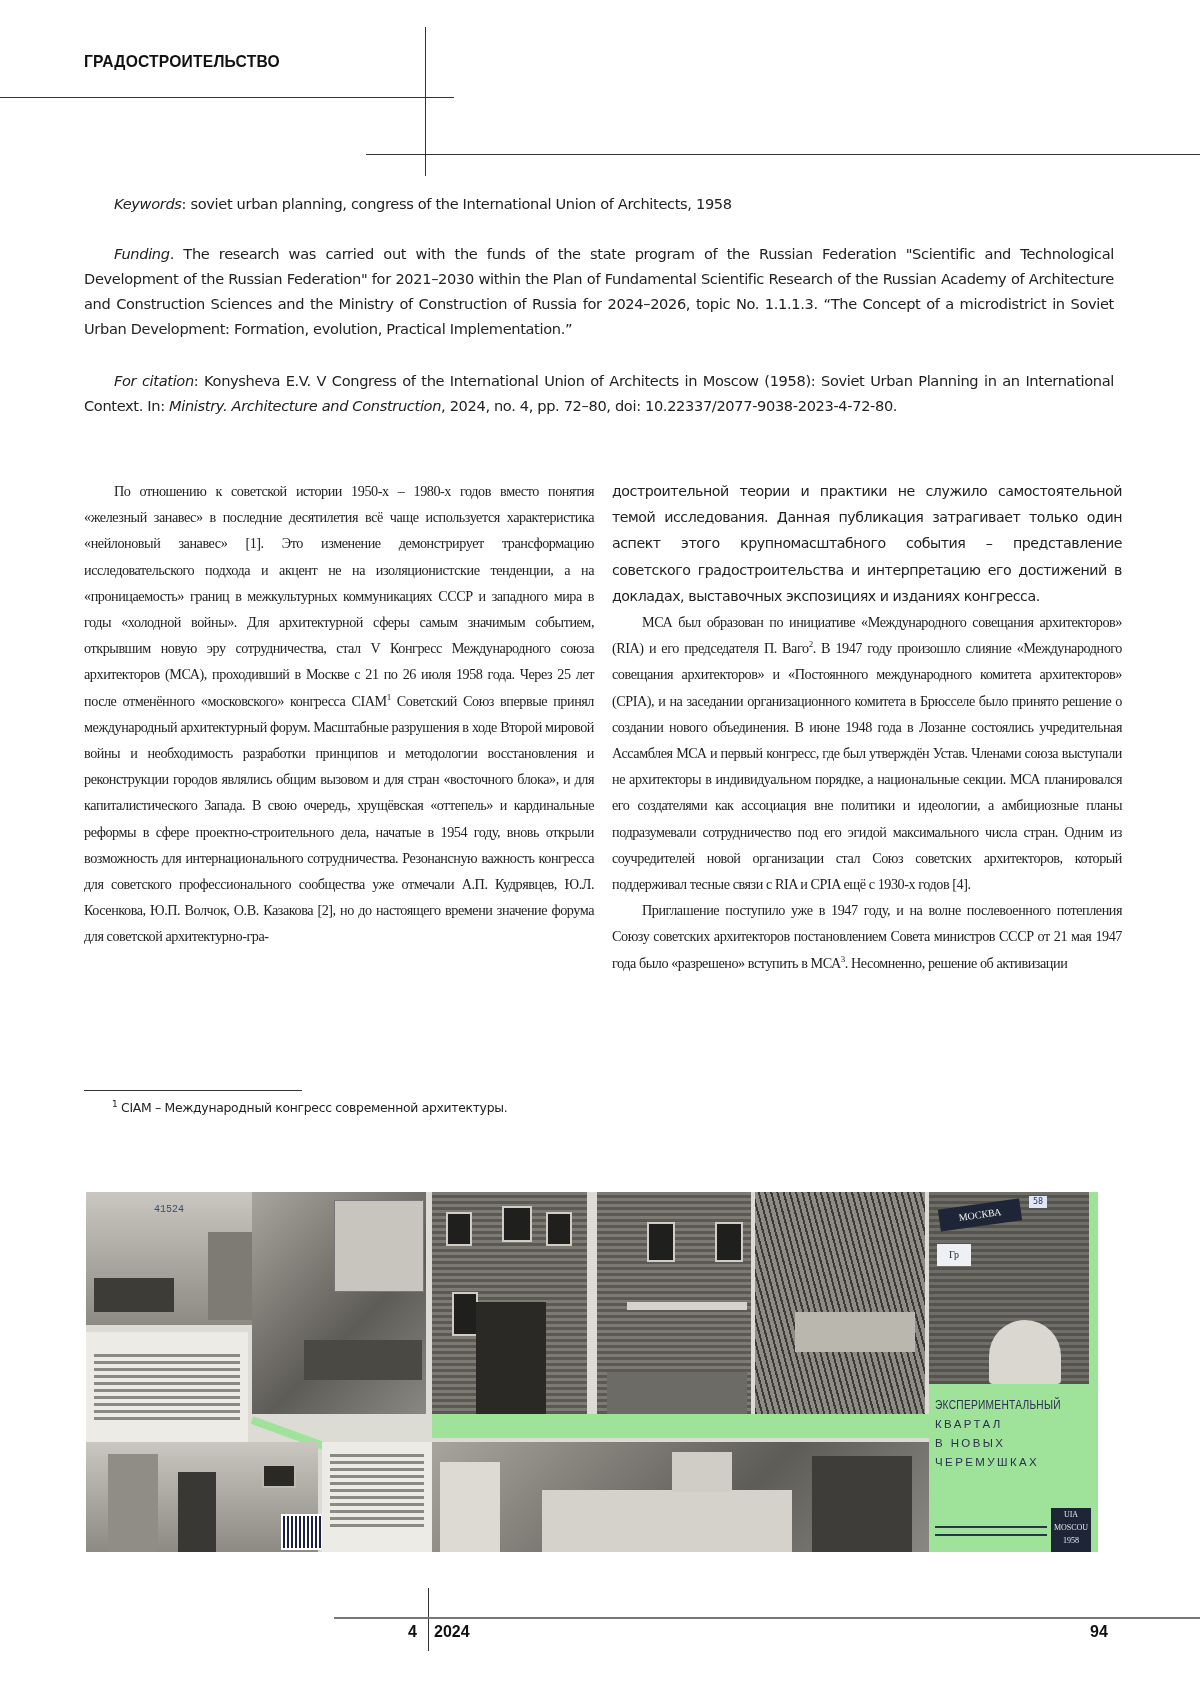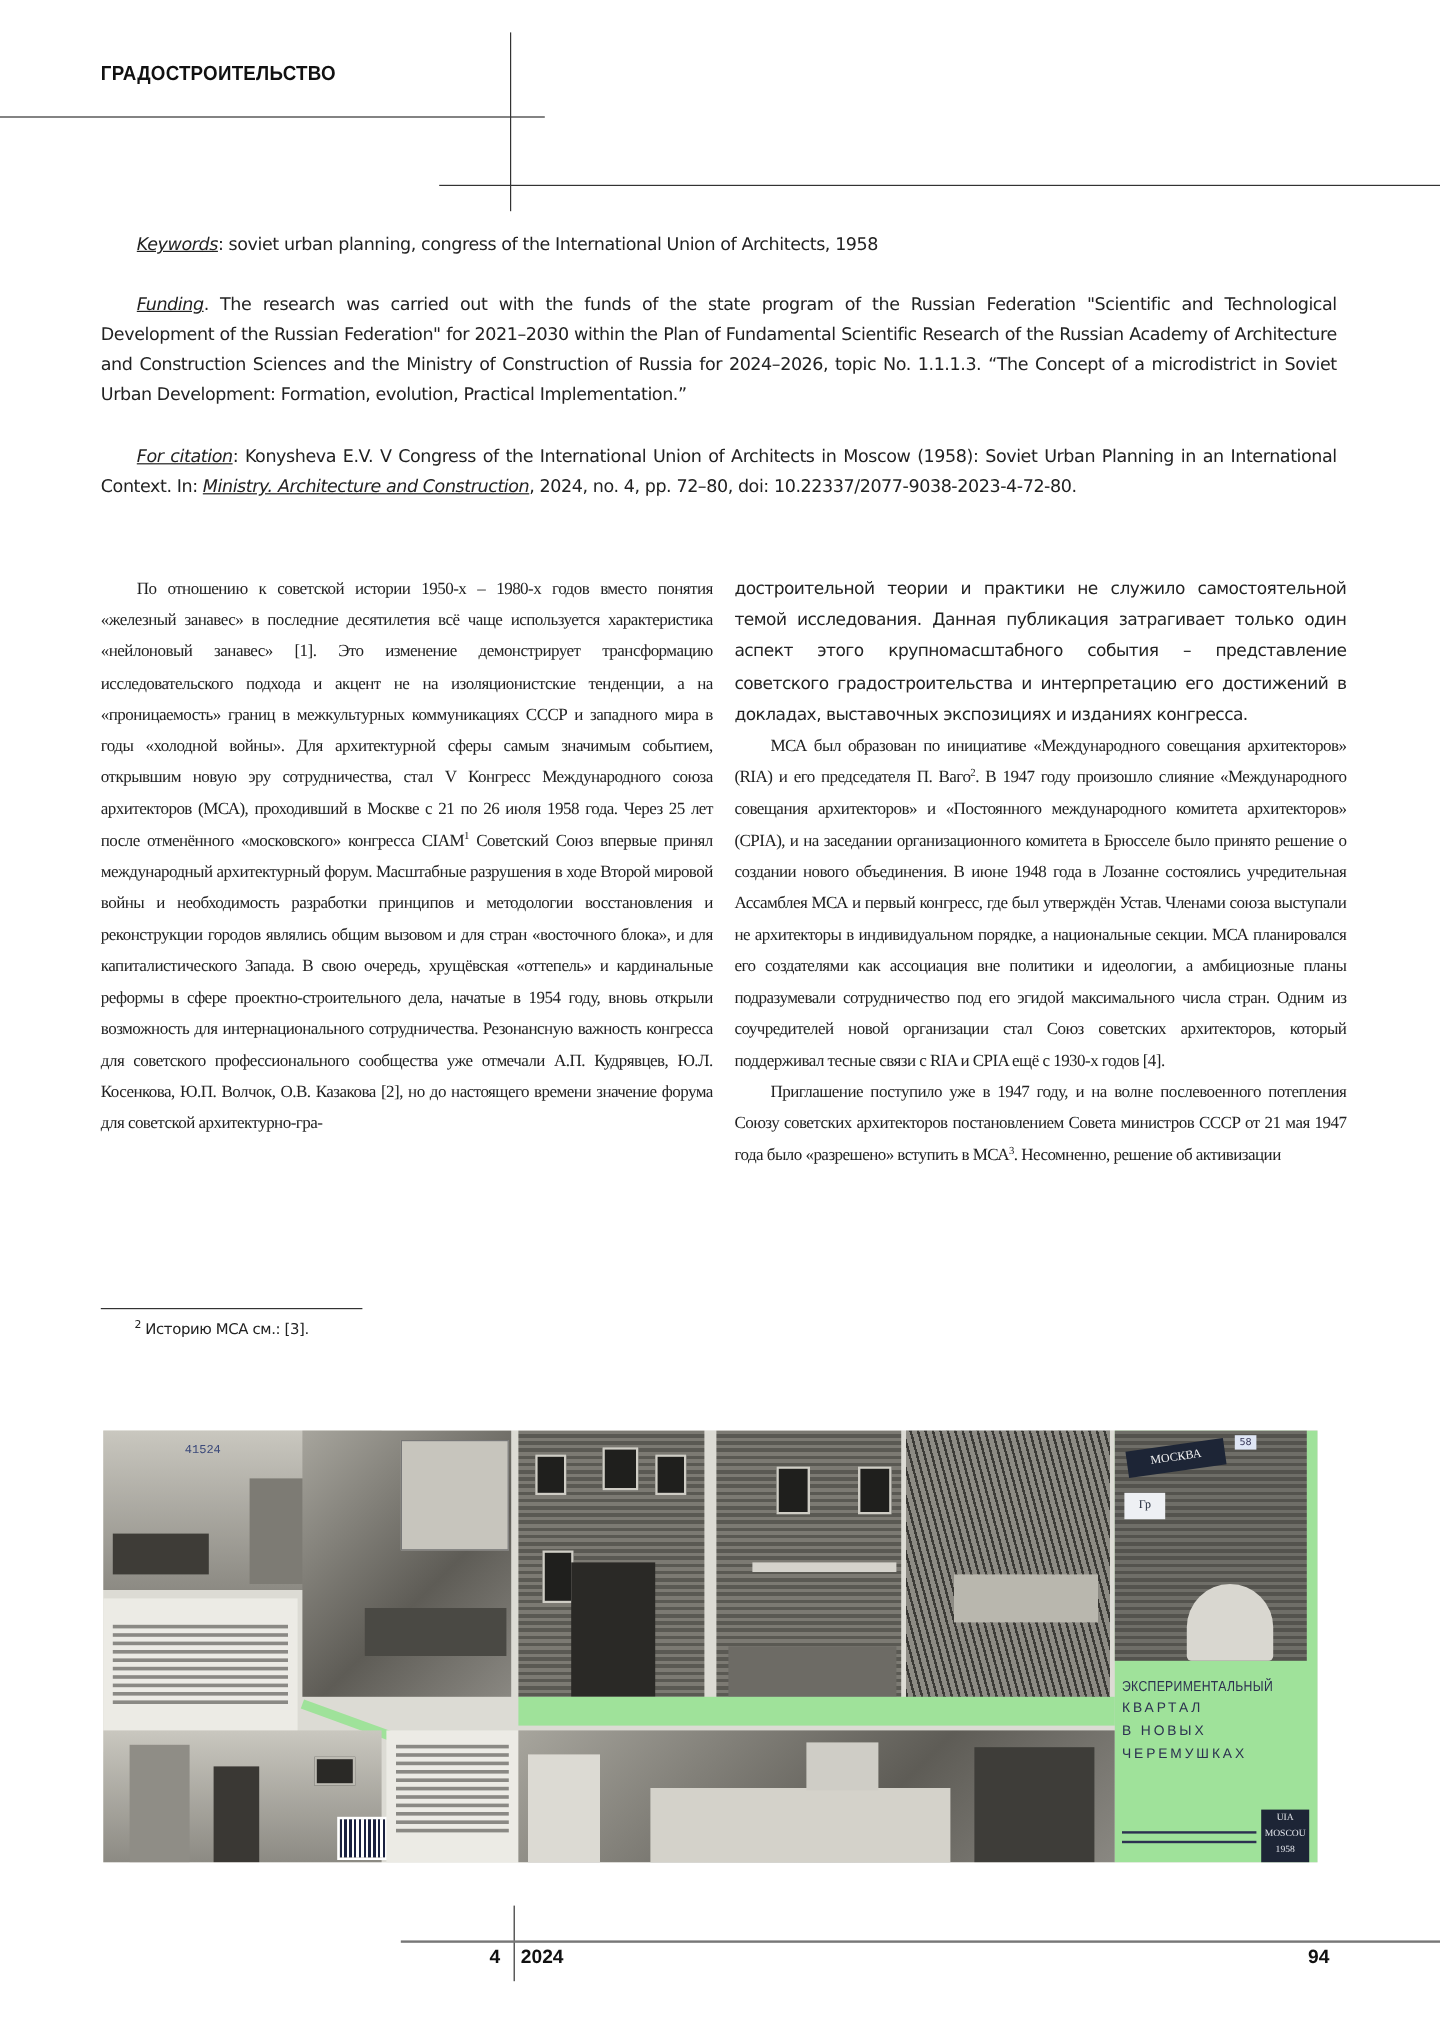--- a/index.html
+++ b/index.html
@@ -14,21 +14,21 @@
       font-family: "Liberation Sans", sans-serif; font-weight: bold;
       font-size: 17px; letter-spacing: 0.2px; color: #111;
       transform: scaleX(0.92); transform-origin: left;
     }
     .meta {
       position: absolute; left: 84px; width: 1030px;
       font-family: "DejaVu Sans", sans-serif; font-size: 14.6px; line-height: 25px;
       color: #222; text-align: justify; letter-spacing: -0.35px;
     }
     .meta .first { text-indent: 30px; }
-    .meta i { font-style: italic; text-decoration: underline; }
+    .meta i { font-style: italic; }
     .col {
       position: absolute; top: 478px; width: 510px;
       font-family: "DejaVu Sans", sans-serif; font-size: 14.2px; line-height: 26.2px;
       color: #222; text-align: justify; letter-spacing: -0.45px;
     }
     .col p { margin: 0; }
     .col .indent { text-indent: 30px; font-family: Liberation Serif, serif; }
     .col .heading { font-weight: bold; text-indent: 30px; margin-top: 22px; letter-spacing: -0.6px; }
     sup { font-size: 9px; line-height: 0; }
     .fn-rule { position: absolute; left: 84px; top: 1090px; width: 218px; height: 1px; background: #333; }
@@ -115,21 +115,21 @@
 </div>
 
 <div class="col" style="left:612px;">
   <p>достроительной теории и практики не служило самостоятельной темой исследования. Данная публикация затрагивает только один аспект этого крупномасштабного события – представление советского градостроительства и интерпретацию его достижений в докладах, выставочных экспозициях и изданиях конгресса.</p>
   <p class="indent"><span>МСА был образован по инициативе «Международного совещания архитекторов» (RIA) и его председателя П. Ваго</span><sup>2</sup><span>. В 1947 году произошло слияние «Международного совещания архитекторов» и «Постоянного международного комитета архитекторов» (CPIA), и на заседании организационного комитета в Брюсселе было принято решение о создании нового объединения. В июне 1948 года в Лозанне состоялись учредительная Ассамблея МСА и первый конгресс, где был утверждён Устав. Членами союза выступали не архитекторы в индивидуальном порядке, а национальные секции. МСА планировался его создателями как ассоциация вне политики и идеологии, а амбициозные планы подразумевали сотрудничество под его эгидой максимального числа стран. Одним из соучредителей новой организации стал Союз советских архитекторов, который поддерживал тесные связи с RIA и CPIA ещё с 1930-х годов [4].</span></p>
   <p class="indent"><span>Приглашение поступило уже в 1947 году, и на волне послевоенного потепления Союзу советских архитекторов постановлением Совета министров СССР от 21 мая 1947 года было «разрешено» вступить в МСА</span><sup>3</sup><span>. Несомненно, решение об активизации</span></p>
 </div>
 
 <div class="fn-rule"></div>
 <div class="footnotes">
-  <div><sup>2</sup><span> Историю МСА см.: [3].</span></div>
+  <div><sup>1</sup><span> CIAM – Международный конгресс современной архитектуры.</span></div>
 </div>
 
 <div class="figure">
 
   <div class="ph photo-light" style="left:0; top:0; width:232px; height:133px;">
     <div style="position:absolute; left:68px; top:12px; font-size:10px; color:#3c4a7a; font-family:Liberation Mono, monospace;">41524</div>
     <div style="position:absolute; left:8px; top:86px; width:80px; height:34px; background:#3e3c37;"></div>
     <div style="position:absolute; left:122px; top:40px; width:60px; height:88px; background:#7d7b74;"></div>
   </div>
 

